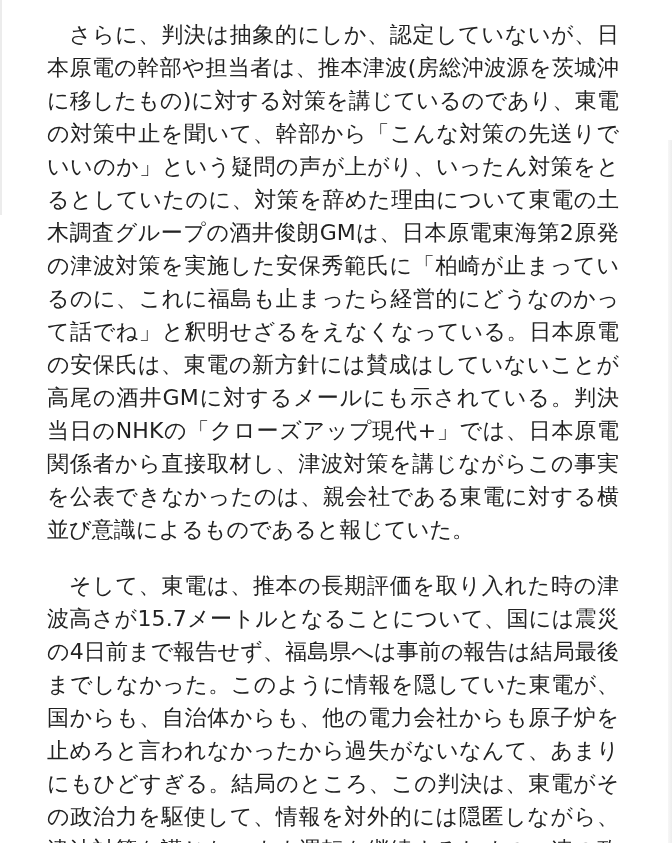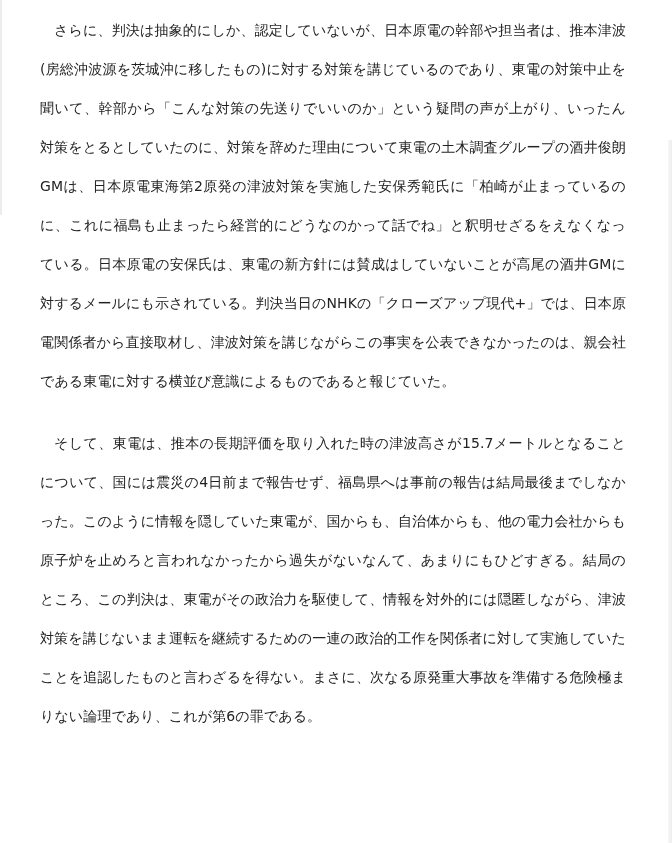--- a/index.html
+++ b/index.html
@@ -31,23 +31,23 @@
     height: 703px;
     background: linear-gradient(to right, #f7f7f7, #ededed);
   }
   .article {
     position: absolute;
     left: 31px;
     top: 0;
     width: 604px;
   }
   .para {
-    margin: 9px;
-    font-size: 14px;
-    line-height: 39px;
+    margin: 16px;
+    font-size: 22px;
+    line-height: 33px;
     text-indent: 1em;
     letter-spacing: 0.1px;
     word-break: break-all;
     text-align: justify;
   }
   .para-1 { padding-top: 2px; }
   .para-2 { margin-top: 23px; }
 </style>
 </head>
 <body>

